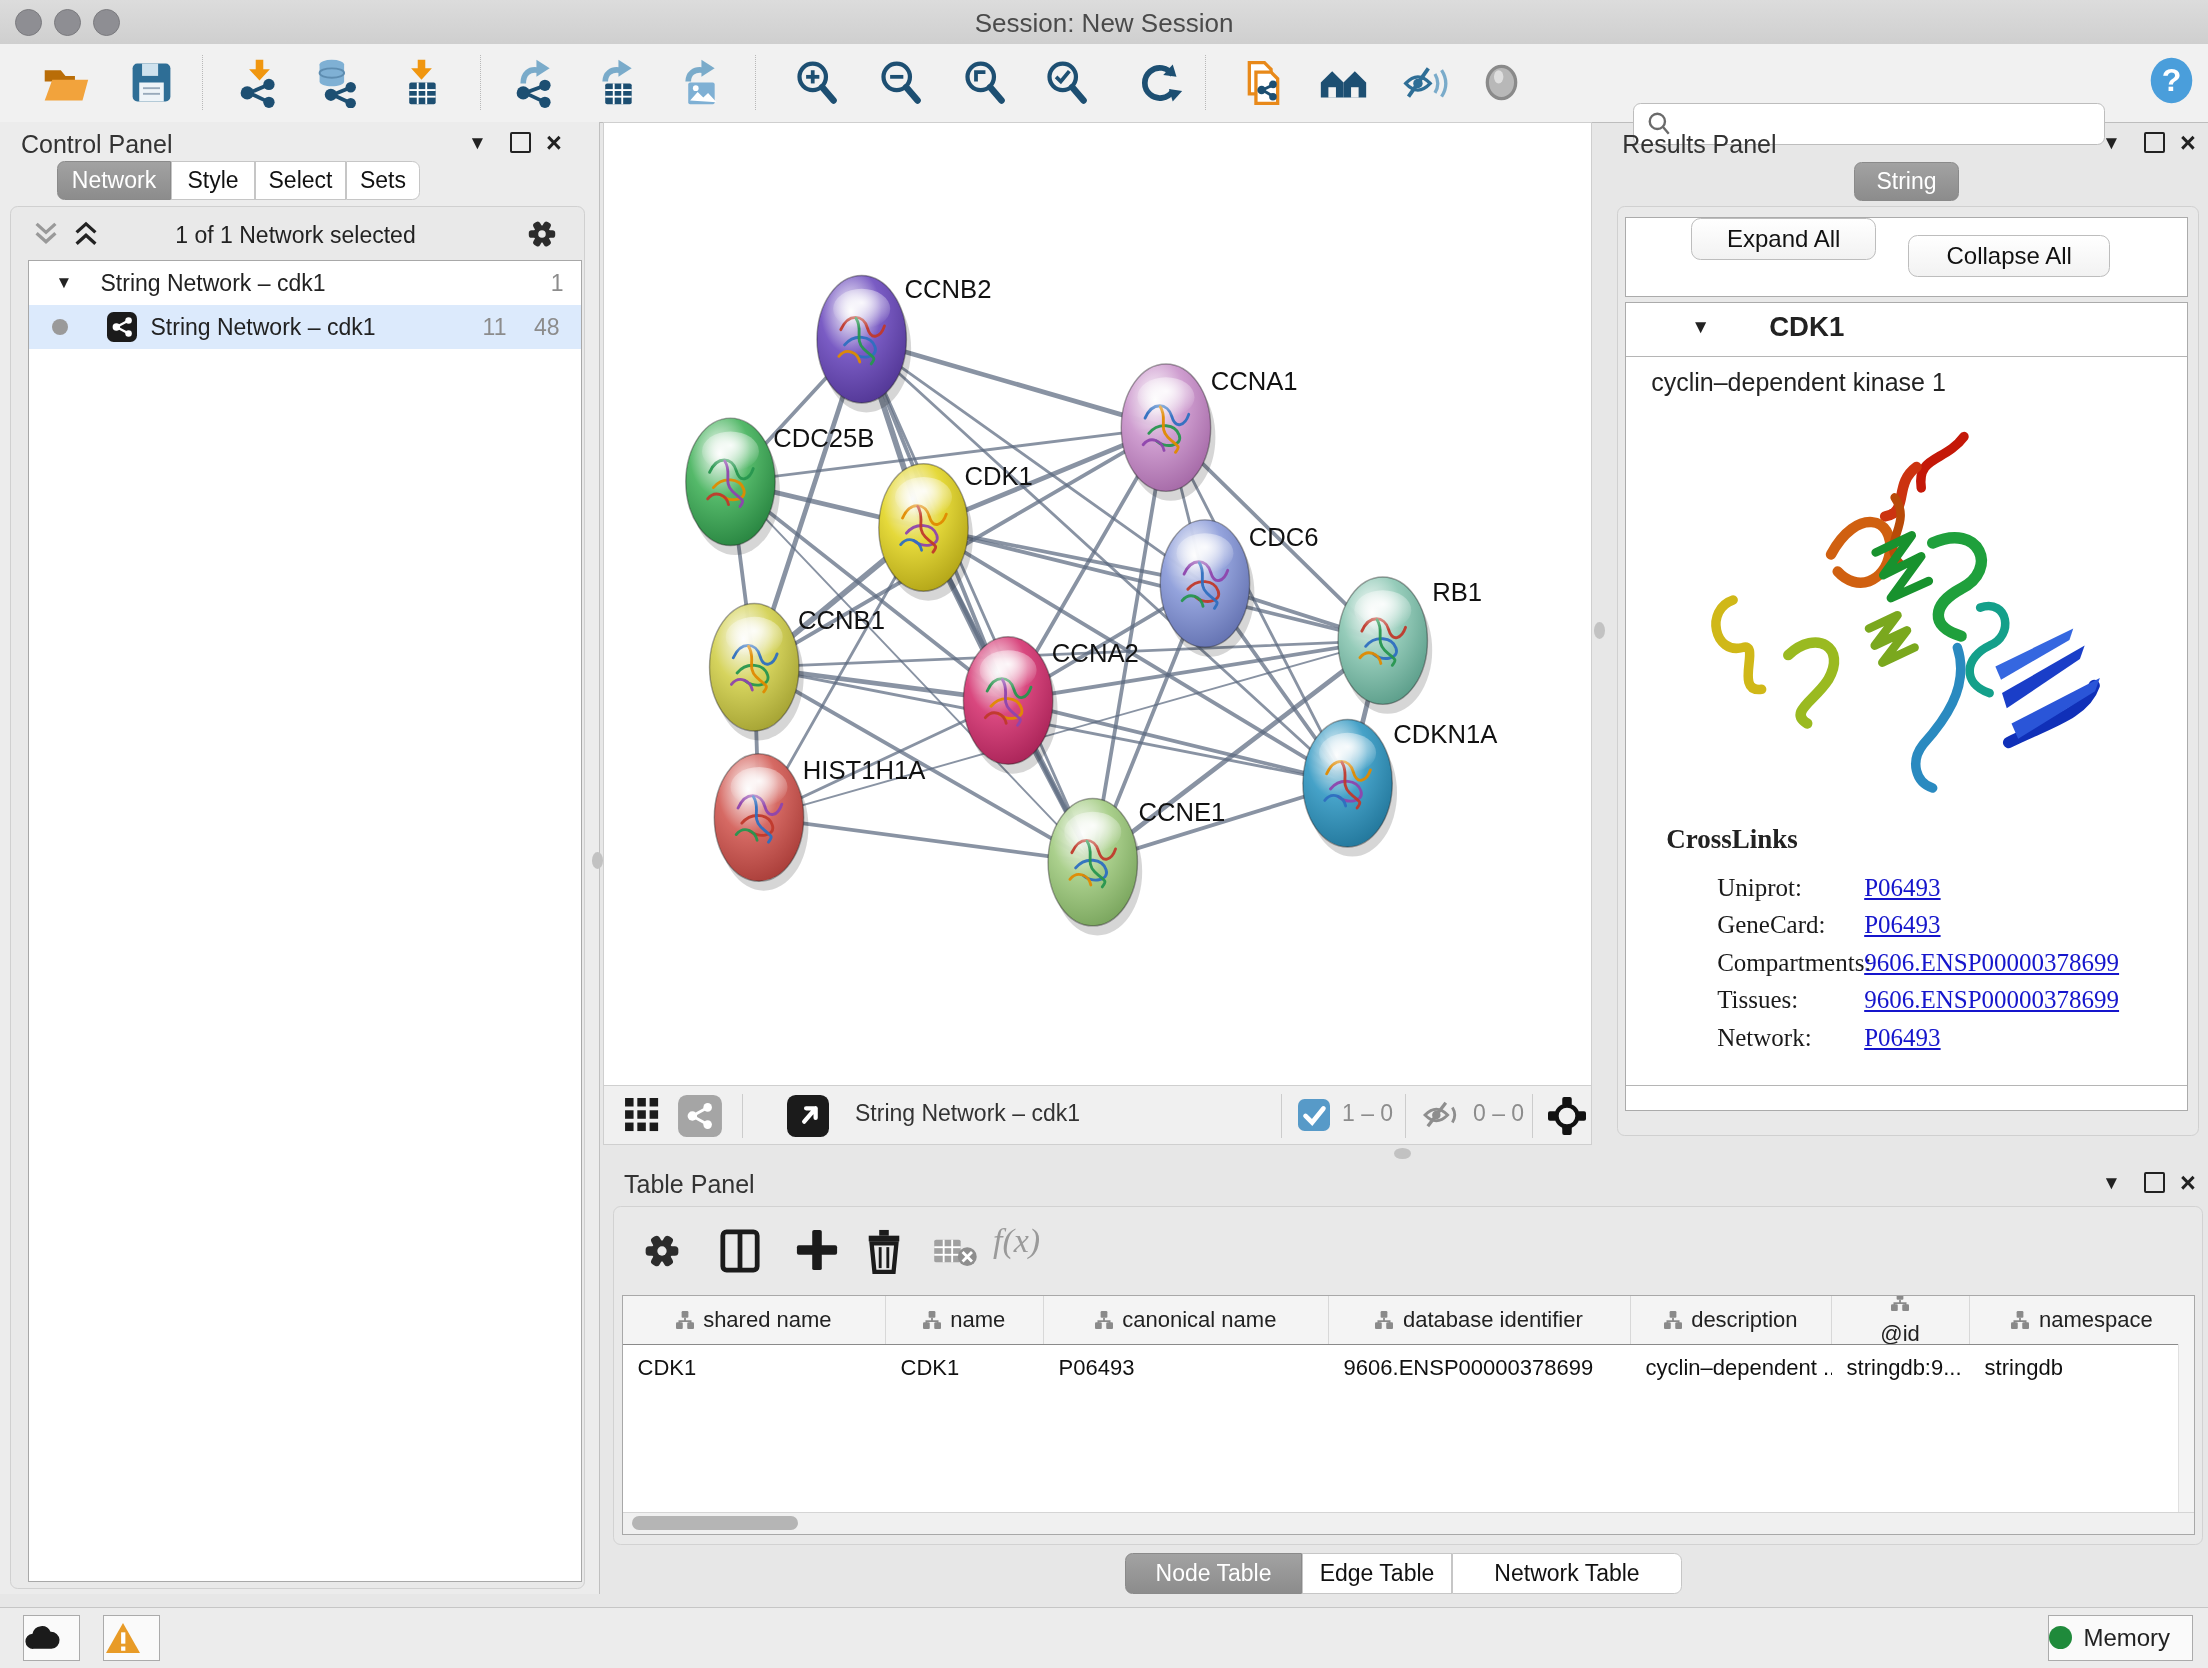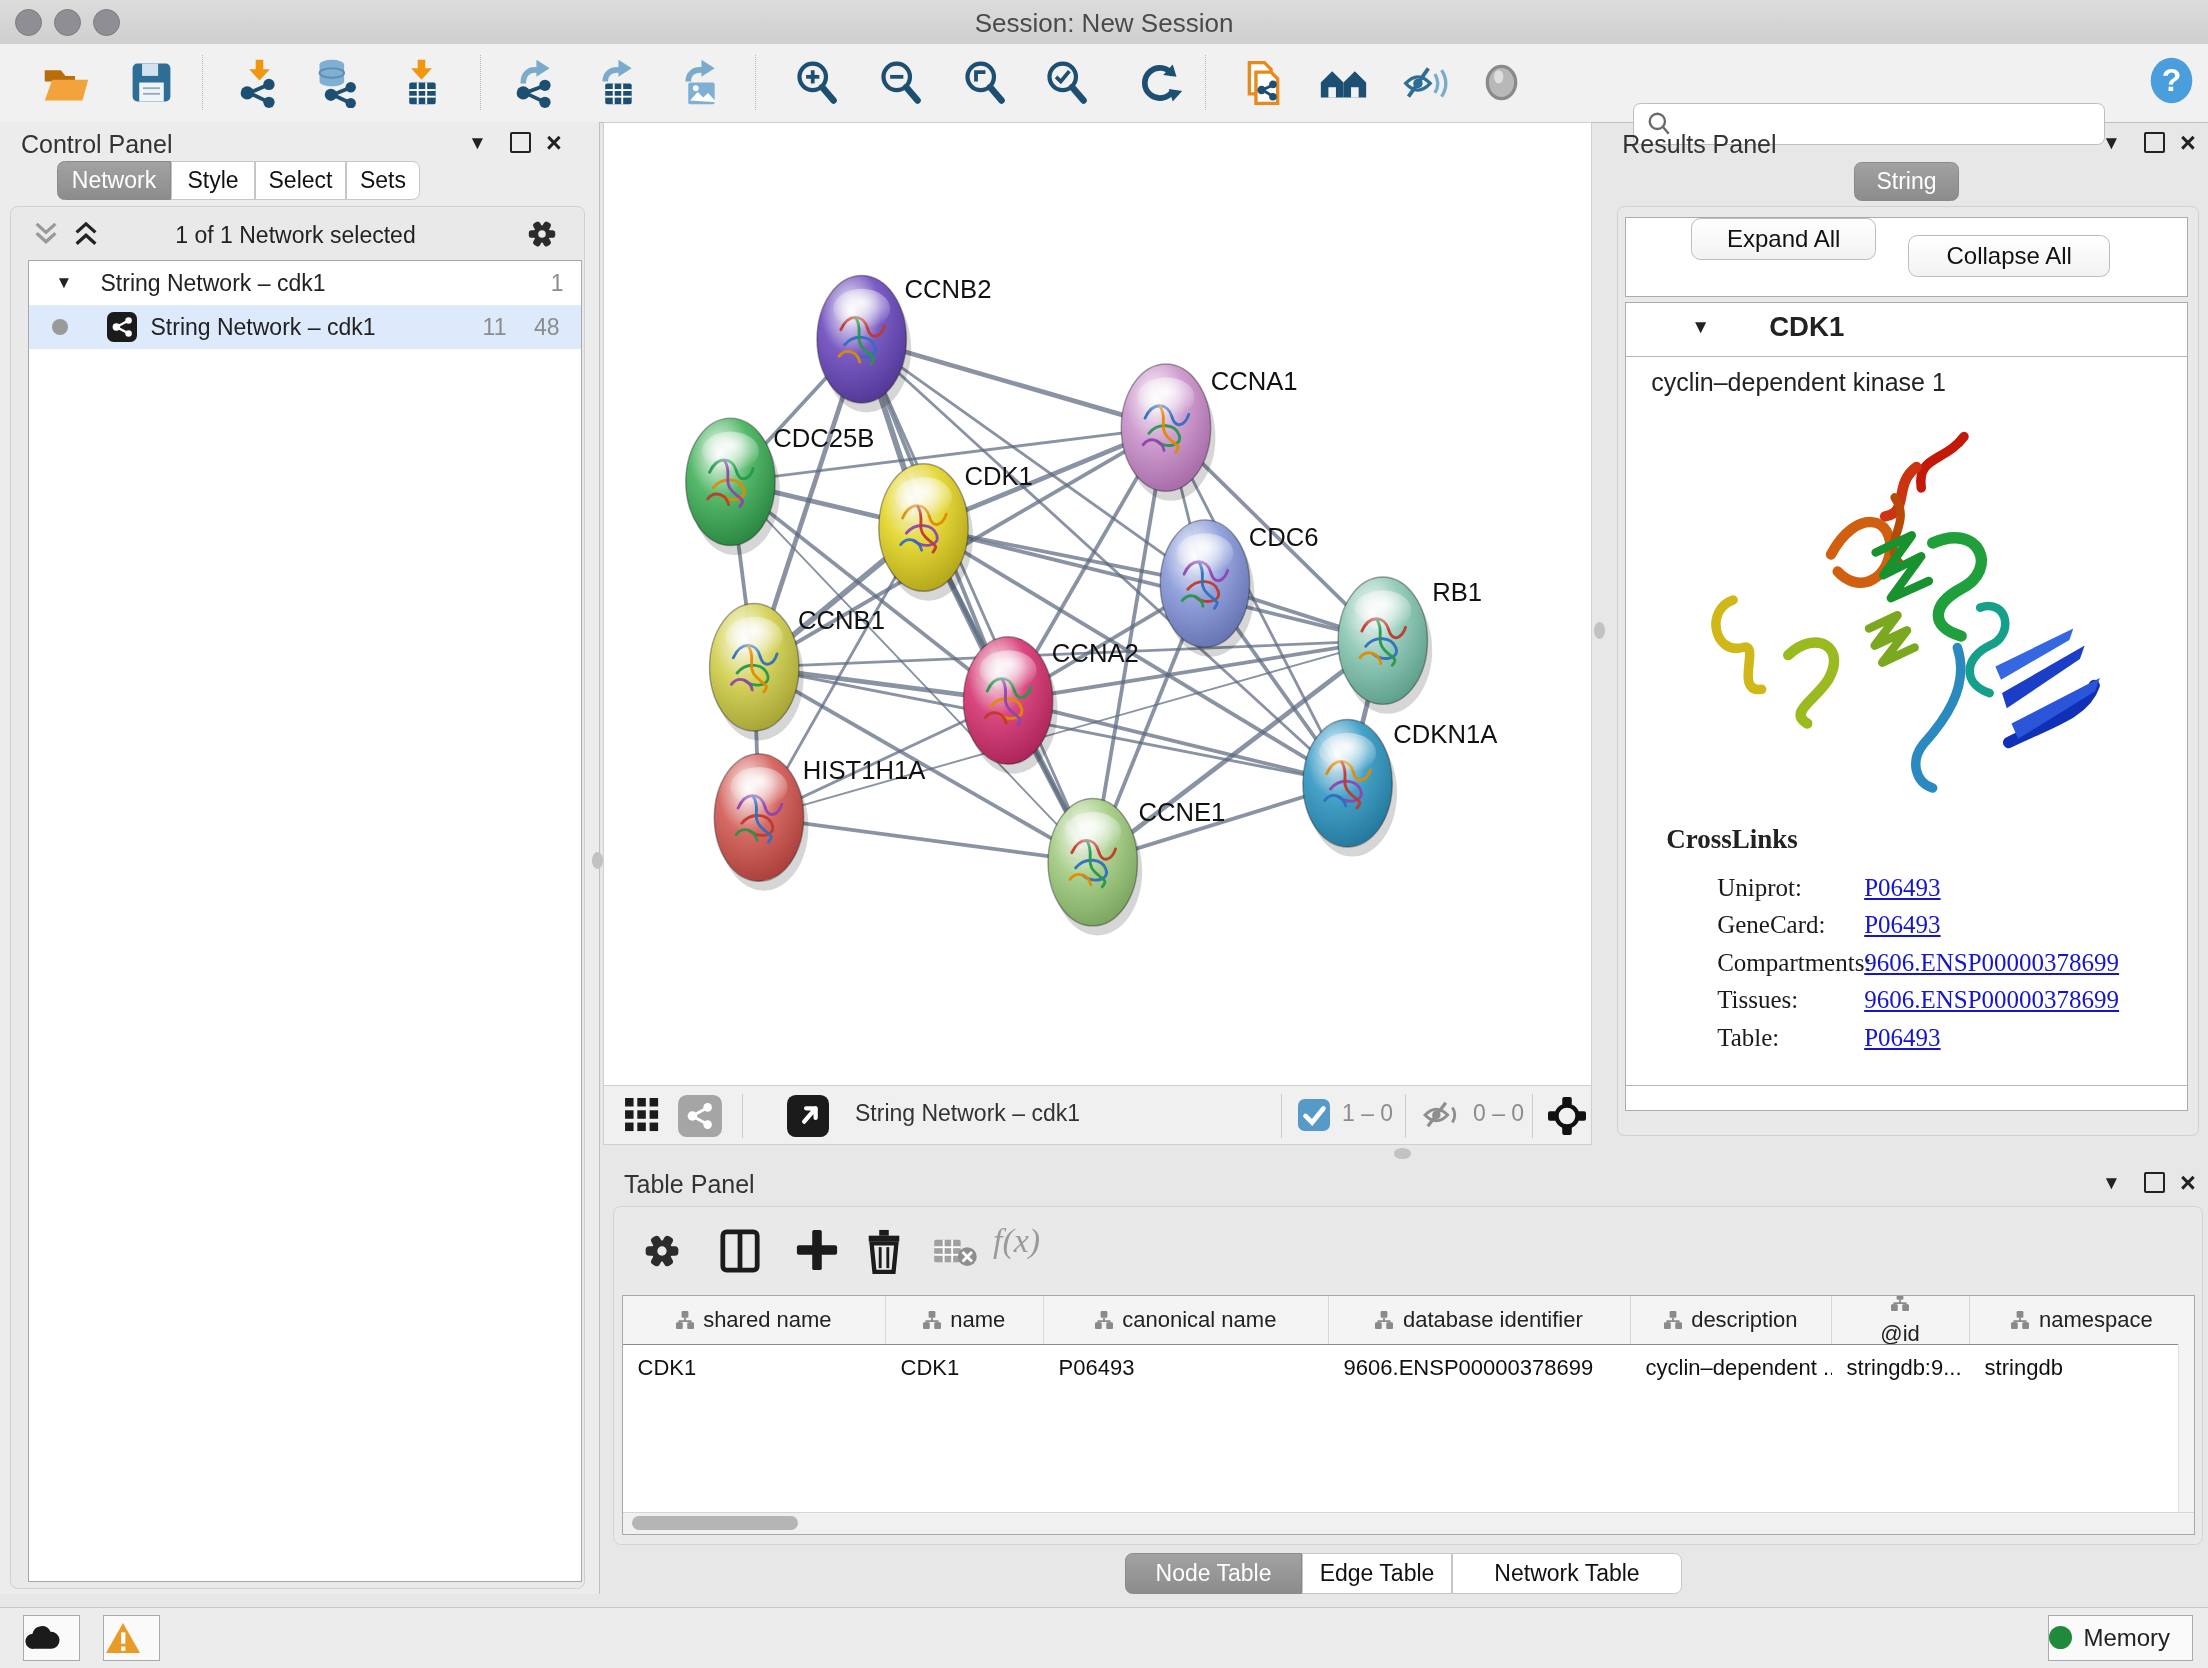--- a/index.html
+++ b/index.html
@@ -616,21 +616,21 @@
             </div>
             <div class="cl-row">
               <span class="cl-label">Compartments:</span>
               <span class="cl-link">9606.ENSP00000378699</span>
             </div>
             <div class="cl-row">
               <span class="cl-label">Tissues:</span>
               <span class="cl-link">9606.ENSP00000378699</span>
             </div>
             <div class="cl-row">
-              <span class="cl-label">Table:</span>
+              <span class="cl-label">Network:</span>
               <span class="cl-link">P06493</span>
             </div>
           </div>
         <div class="abs" style="left:0;top:782px;width:561px;border-top:1px solid #b5b5b5"></div>
       </div>
     </div>
   </div>
 
   <span class="abs panel-title" style="left:624px;top:1170px">Table Panel</span>
   <span class="abs tri" style="left:2102px;top:1172px">▼</span>

